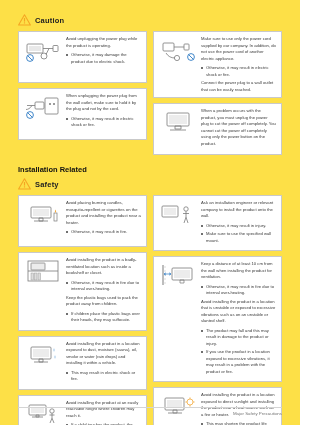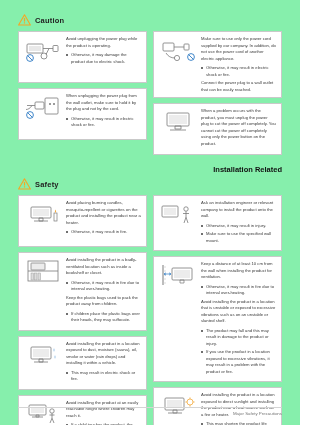--- a/index.html
+++ b/index.html
@@ -5,21 +5,21 @@
   * { box-sizing: border-box; }
   html, body {
     margin: 0; padding: 0;
     width: 300px; height: 425px;
     background: #ffffff;
     font-family: "Liberation Sans", sans-serif;
   }
   .page {
     position: relative;
     width: 300px; height: 425px;
-    background: #86efac;
+    background: #fde047;
     padding: 14px 18px 0 18px;
     overflow: hidden;
   }
   
   .sec-head {
     display: flex;
     align-items: center;
     gap: 4px;
     margin-bottom: 5px;
   }
@@ -33,21 +33,20 @@
     font-size: 7.5px;
     font-weight: bold;
     color: #222;
     letter-spacing: 0.2px;
   }
   .sec-label {
     font-size: 7.5px;
     font-weight: bold;
     color: #111;
     margin: 10px 0 4px 0;
-    text-align: right;
   }
 
   
   .grid {
     display: flex;
     gap: 6px;
     width: 100%;
   }
   .col { flex: 1 1 50%; display: flex; flex-direction: column; gap: 5px; }
 

